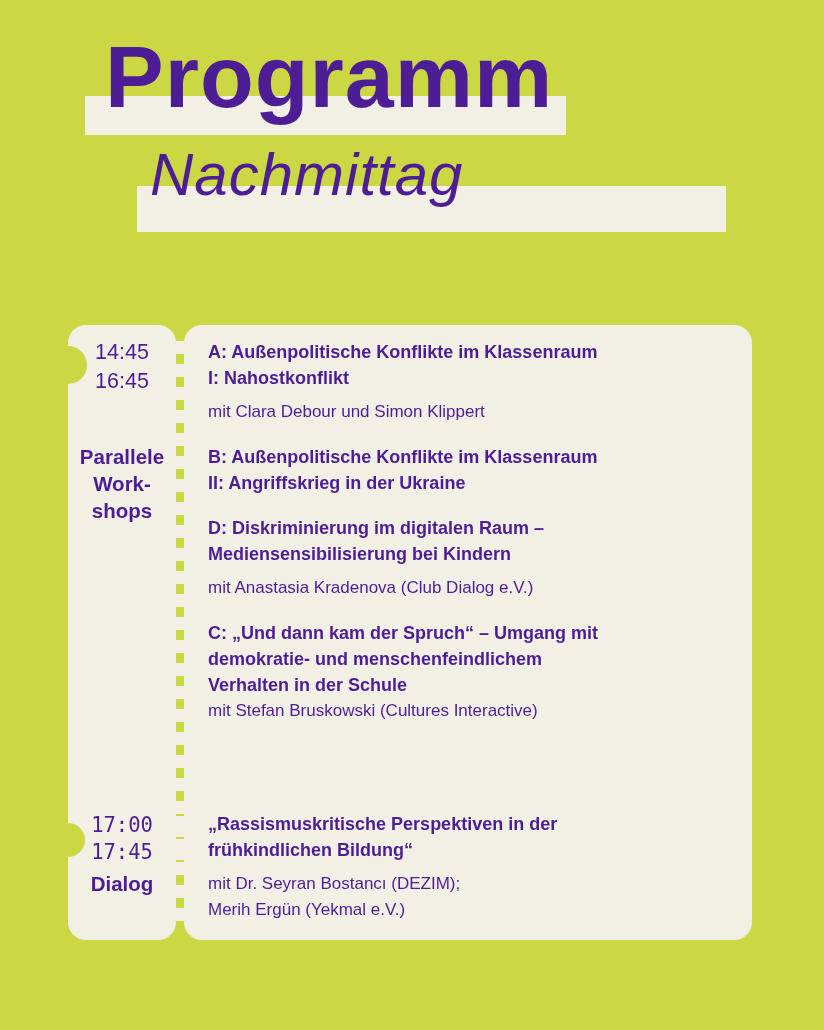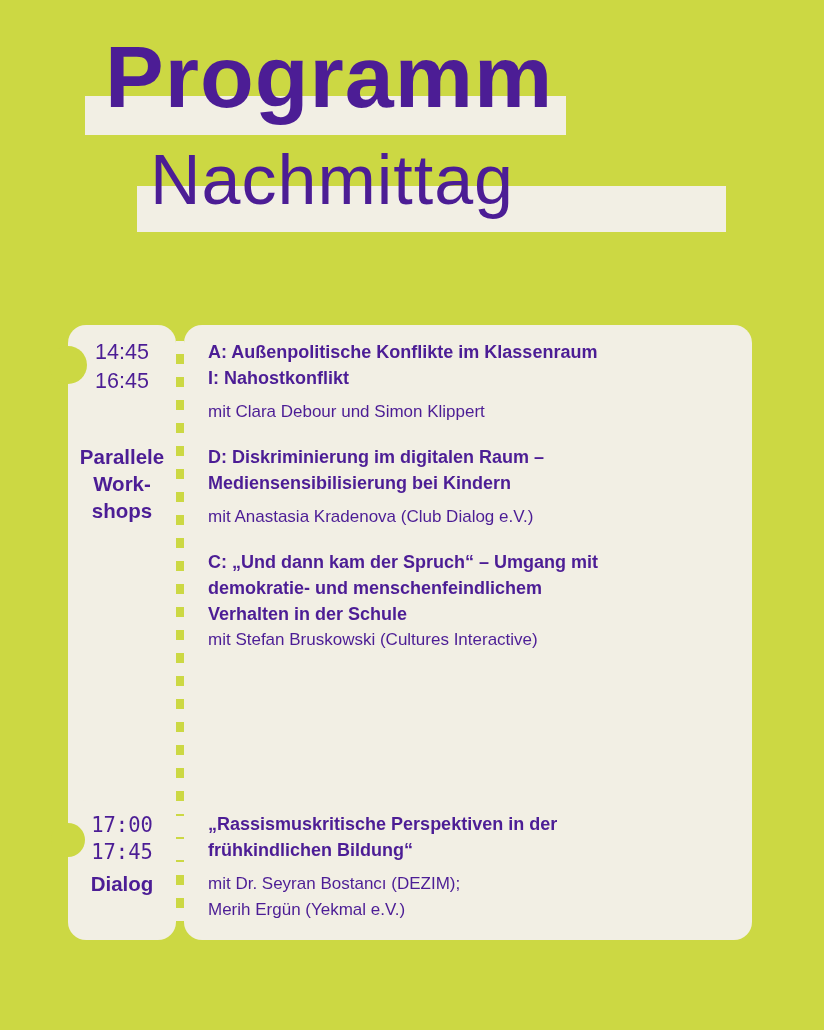--- a/index.html
+++ b/index.html
@@ -12,21 +12,21 @@
   
   .hl-bar { position:absolute; background:#f2efe4; }
   .bar1 { left:85px; top:96px; width:481px; height:39px; }
   .bar2 { left:137px; top:186px; width:589px; height:46px; }
   .title {
     position:absolute; left:105px; top:33px; margin:0;
     font-size:88px; line-height:1; font-weight:700; letter-spacing:1px;
   }
   .subtitle {
     position:absolute; left:150px; top:145px; margin:0;
-    font-size:70px; line-height:1; font-weight:400; letter-spacing:1px;
+    font-size:60px; line-height:1; font-weight:400; font-style:italic; letter-spacing:1px;
   }
   
   .ticket { position:absolute; left:68px; width:684px; display:flex; }
   .ticket-1 { top:325px; height:564px; }
   .ticket-2 { top:800px; height:140px; }
   .col-left {
     flex:none; width:108px; background:#f2efe4; border-radius:18px;
     position:relative; text-align:center;
   }
   .col-right {
@@ -90,20 +90,22 @@
 shops</div>
     </div>
     <div class="perforation"></div>
     <div class="col-right">
       <div class="item">
         <div class="item-title">A: Außenpolitische Konflikte im Klassenraum
 I: Nahostkonflikt</div>
         <div class="item-speakers">mit Clara Debour und Simon Klippert</div>
       </div>
       <div class="item">
+        <div class="item-title">B: Außenpolitische Konflikte im Klassenraum
+II: Angriffskrieg in der Ukraine</div>
       </div>
       <div class="item">
         <div class="item-title">D: Diskriminierung im digitalen Raum –
 Mediensensibilisierung bei Kindern</div>
         <div class="item-speakers">mit Anastasia Kradenova (Club Dialog e.V.)</div>
       </div>
       <div class="item tight">
         <div class="item-title">C: „Und dann kam der Spruch“ – Umgang mit
 demokratie- und menschenfeindlichem
 Verhalten in der Schule</div>

